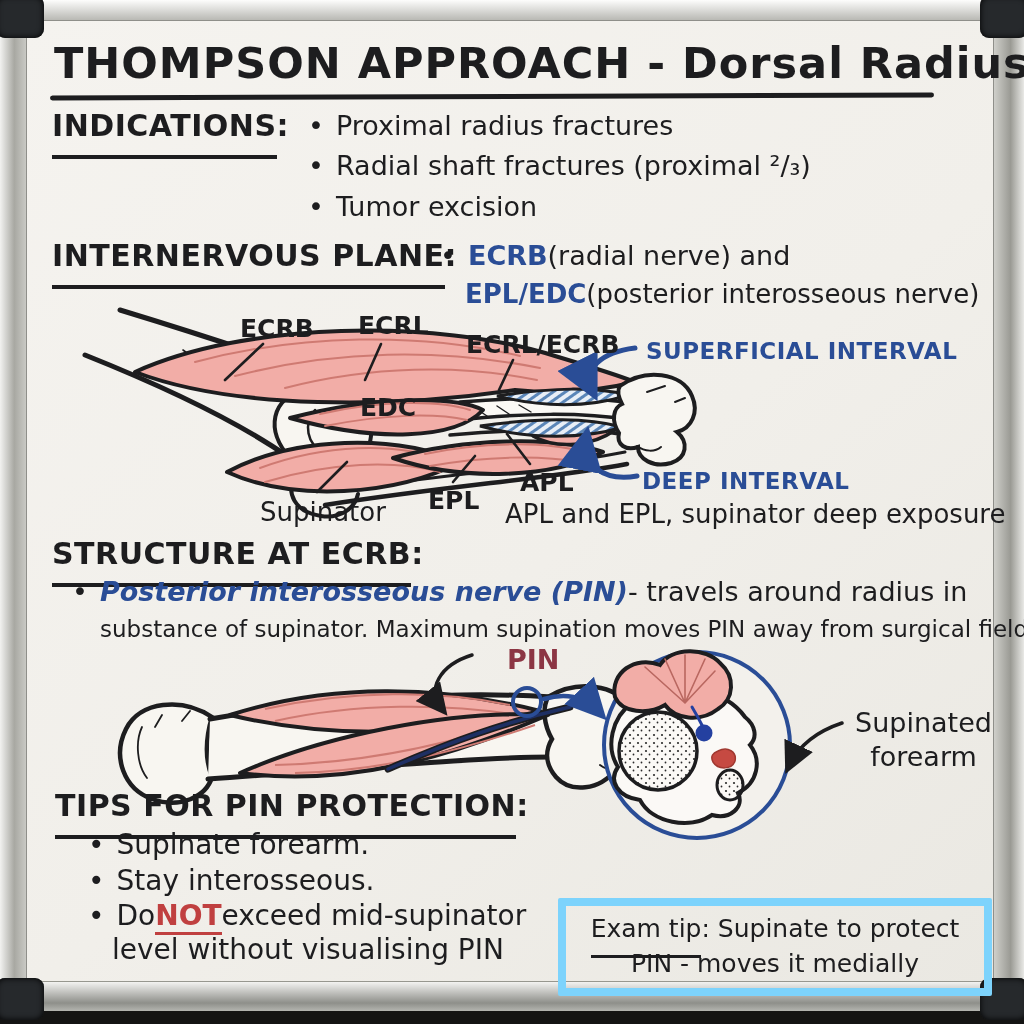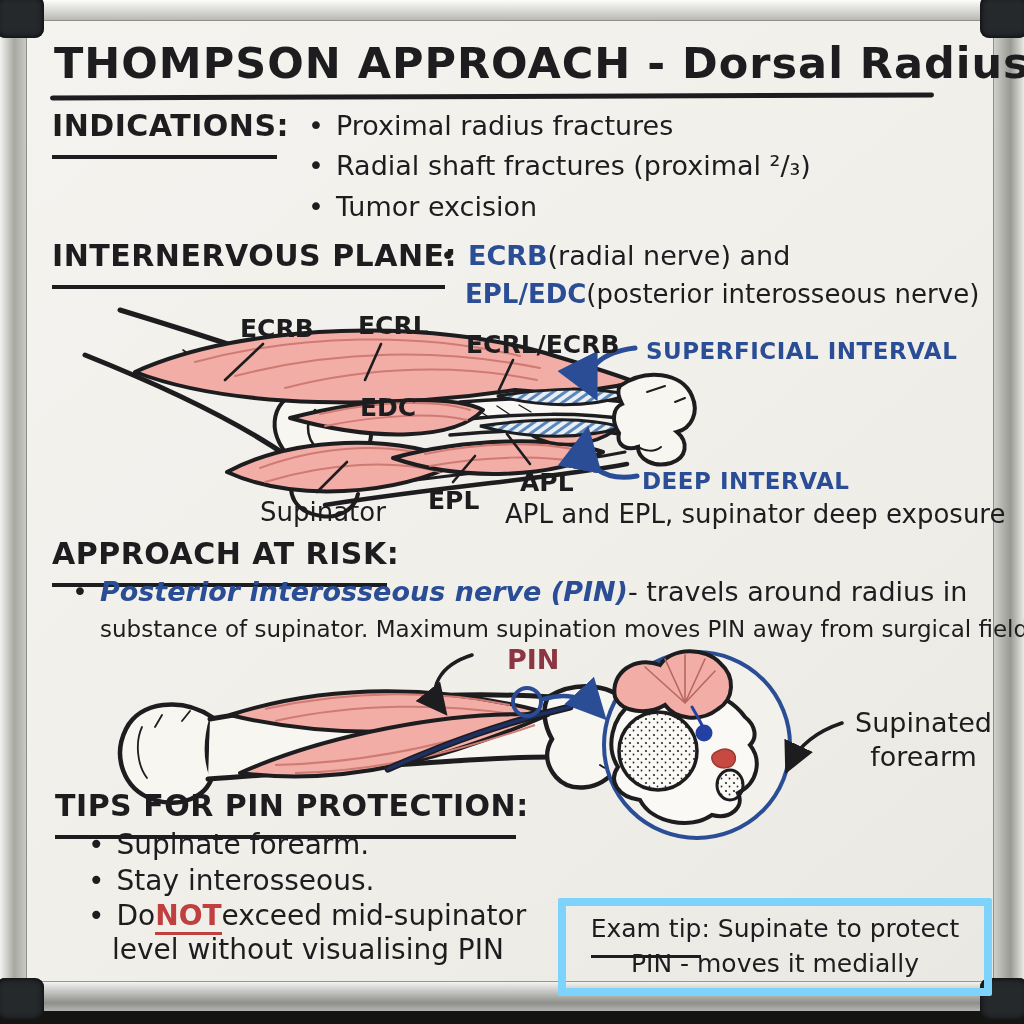--- a/index.html
+++ b/index.html
@@ -172,21 +172,21 @@
   <div class="abs dlabel ink" style="left:466px;top:330px;">ECRL/ECRB</div>
   <div class="abs ilabel blue" style="left:646px;top:338px;">SUPERFICIAL INTERVAL</div>
   <div class="abs dlabel ink" style="left:360px;top:393px;">EDC</div>
   <div class="abs cap ink" style="left:260px;top:497px;">Supinator</div>
   <div class="abs dlabel ink" style="left:428px;top:486px;">EPL</div>
   <div class="abs dlabel ink" style="left:520px;top:468px;">APL</div>
   <div class="abs ilabel blue" style="left:642px;top:468px;">DEEP INTERVAL</div>
   <div class="abs cap ink" style="left:505px;top:499px;">APL and EPL, supinator deep exposure</div>
 
   <div class="abs heading ink" style="left:52px;top:536px;">
-    <span class="u">APPROACH AT RISK</span><span>:</span>
+    <span class="u">STRUCTURE AT ECRB</span><span>:</span>
   </div>
   <div class="abs body ink row" style="left:72px;top:576px;">
     <span class="dot">•</span>
     <span class="blue" style="font-weight:bold;font-style:italic;">Posterior interosseous nerve (PIN)</span>
     <span> - travels around radius in</span>
   </div>
   <div class="abs small2 ink" style="left:100px;top:616px;">substance of supinator. Maximum supination moves PIN away from surgical field</div>
 
   <svg class="abs" style="left:100px;top:645px;" width="900" height="205" viewBox="0 0 900 205">
 

